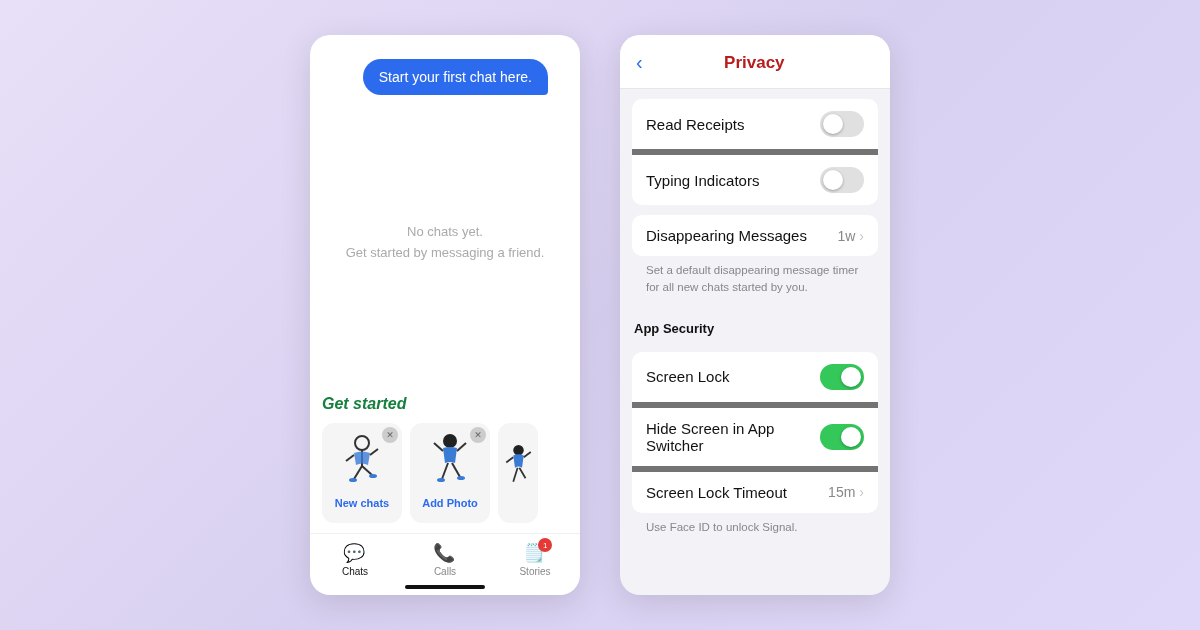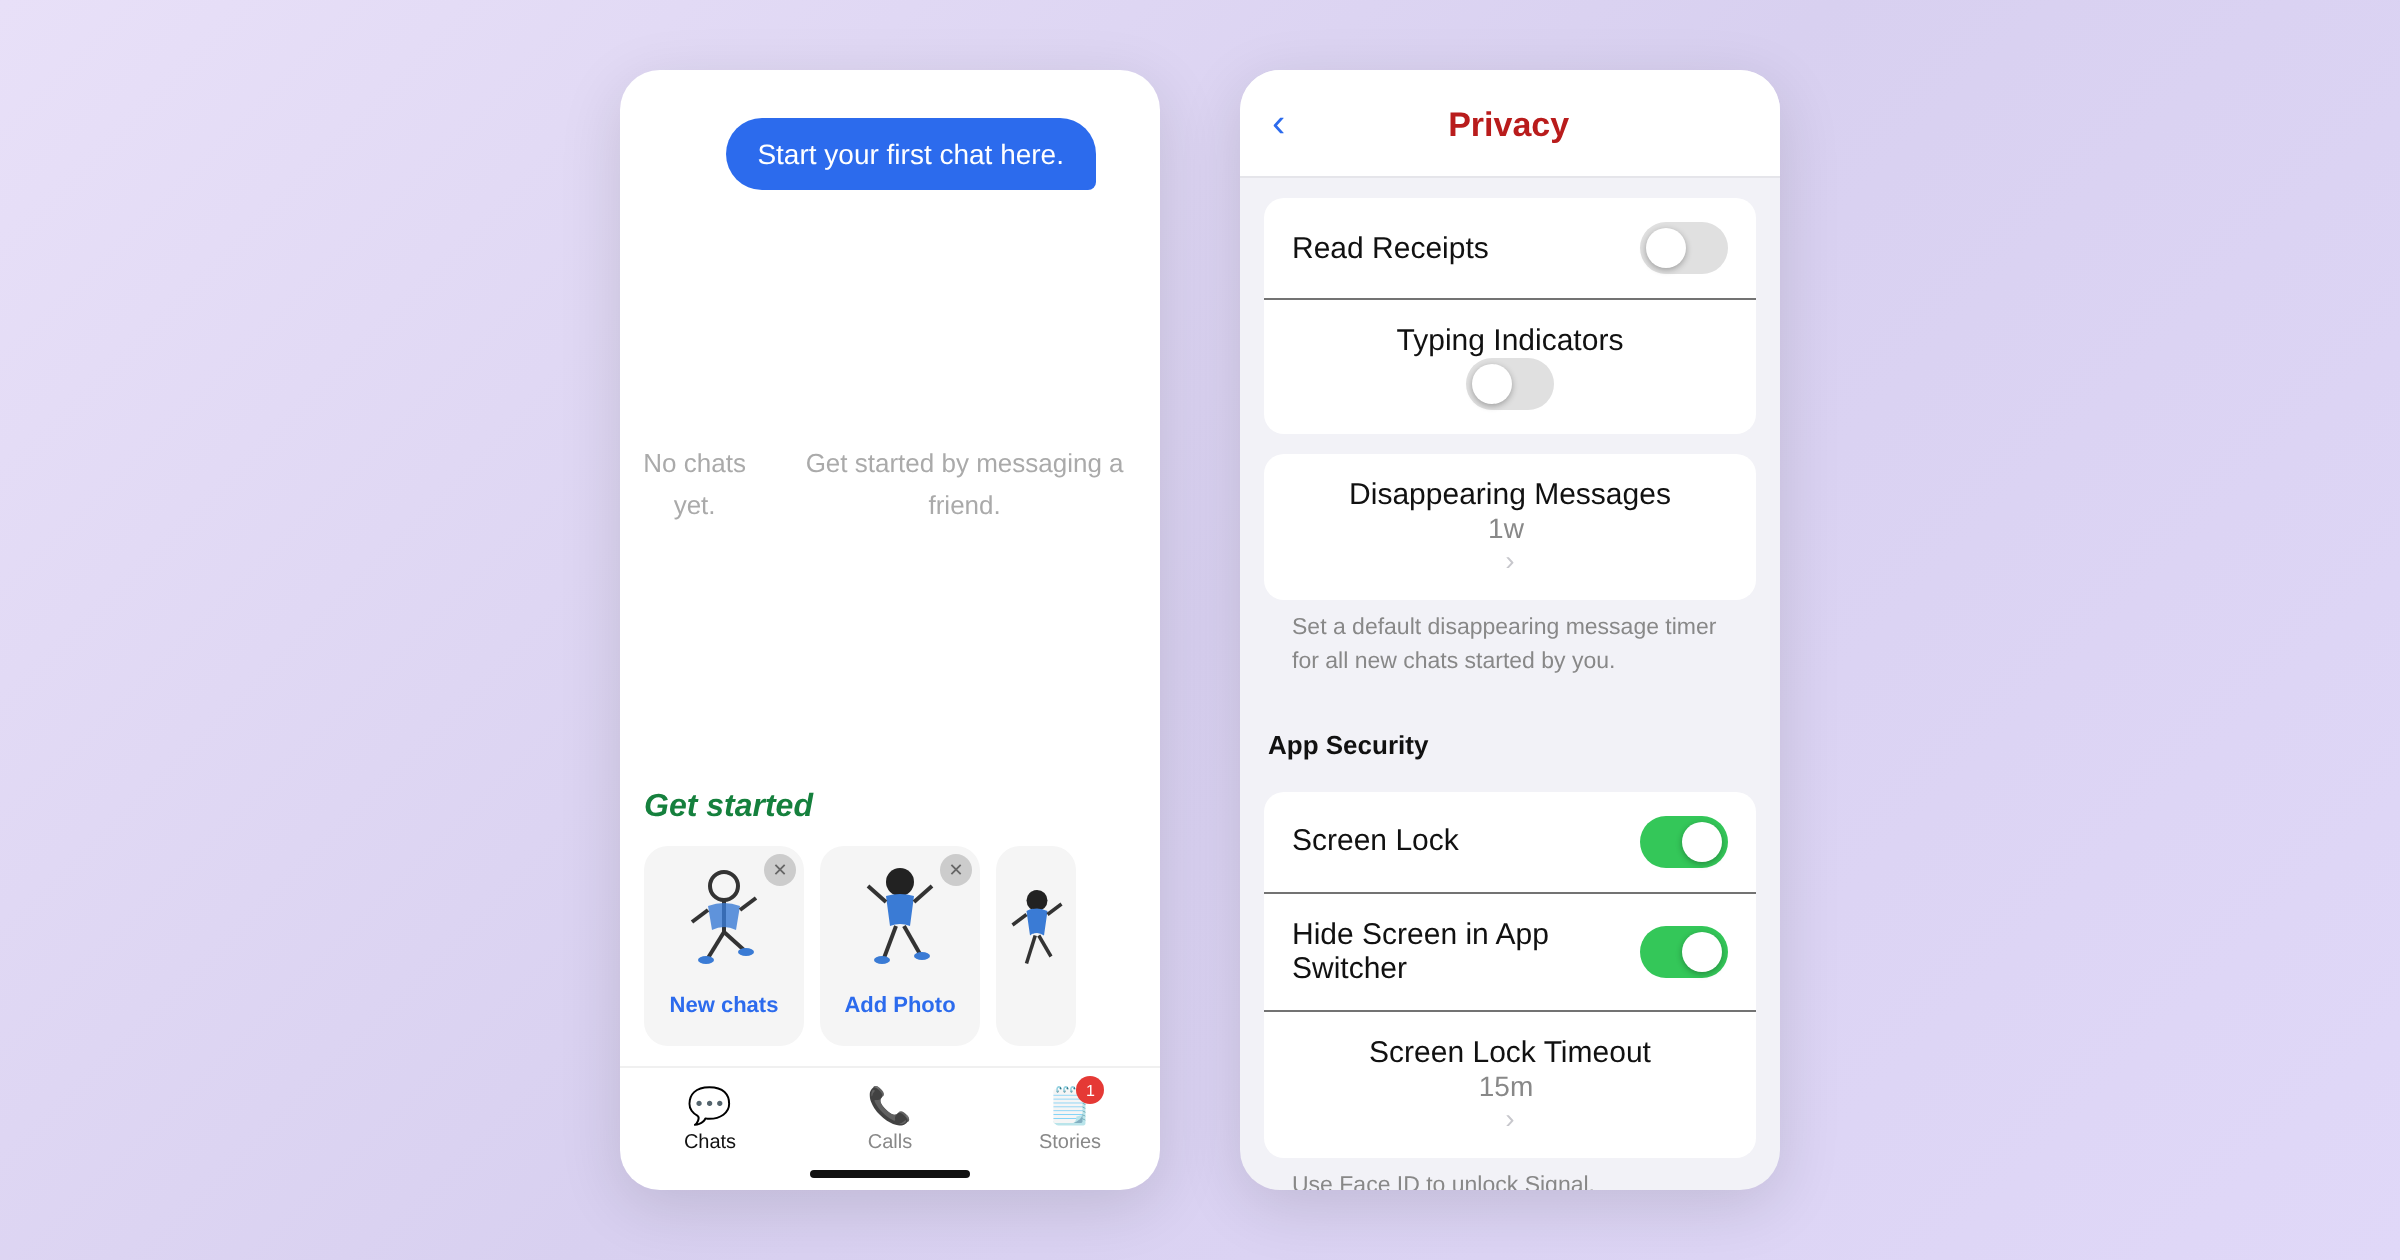--- a/index.html
+++ b/index.html
@@ -50,21 +50,21 @@
       margin-right: 16px;
       margin-top: 8px;
       white-space: nowrap;
     }
 
     .chat-empty-area {
       flex: 1;
       display: flex;
       align-items: center;
       justify-content: center;
-      flex-direction: row;
+      flex-direction: column;
       color: #aaa;
       font-size: 13px;
       text-align: center;
       line-height: 1.6;
     }
 
     .get-started-section {
       padding: 12px 12px 0;
     }
 
@@ -235,26 +235,25 @@
       background: #fff;
       border-radius: 10px;
       margin: 10px 12px 0;
       overflow: hidden;
     }
 
     .settings-row {
       display: flex;
       align-items: center;
       padding: 12px 14px;
-      border-bottom: 1px solid #737373;
+      border-bottom: 6px solid #737373;
     }
 
     .settings-row:last-child {
       border-bottom: none;
-      flex-direction: column;
     }
 
     .settings-row-label {
       flex: 1;
       font-size: 15px;
       color: #111;
     }
 
     .toggle {
       width: 44px;

